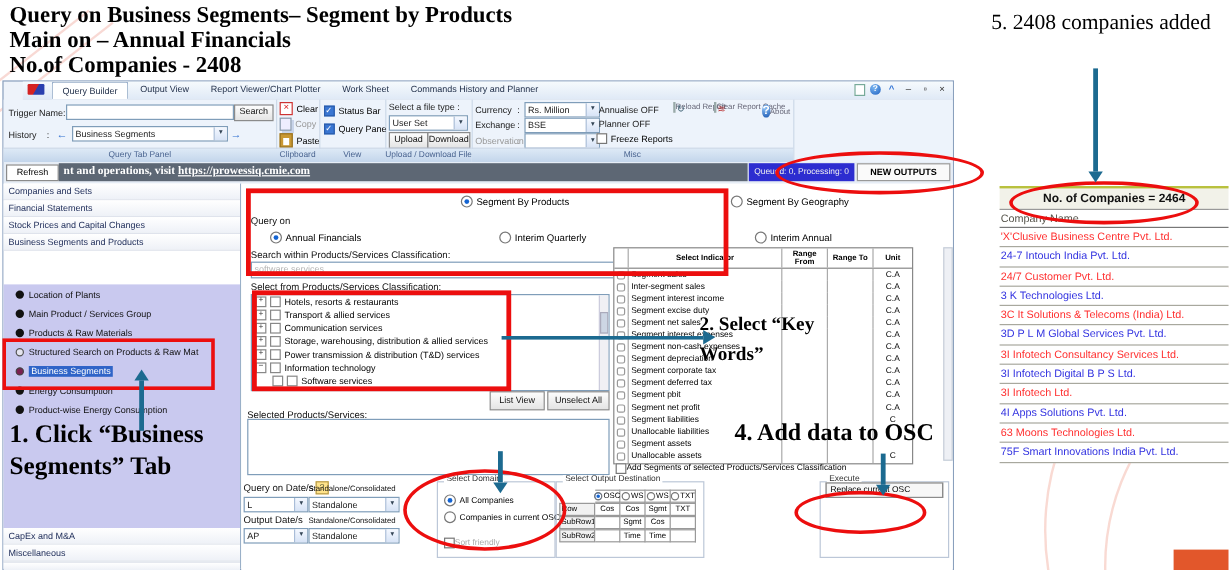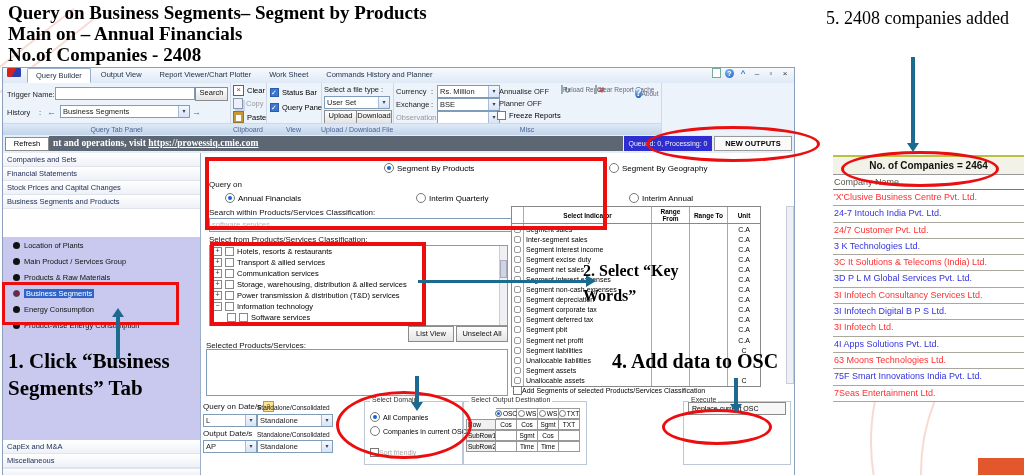--- a/index.html
+++ b/index.html
@@ -14,21 +14,21 @@
   .note{font-family:"Liberation Serif",serif;color:#000;z-index:8}
   #note5{position:absolute;left:826px;top:8px;font-size:18px;white-space:nowrap}
   #note1{position:absolute;left:8px;top:348px;width:186px;font-size:21px;font-weight:bold;line-height:27px}
   #note2{position:absolute;left:583px;top:258px;width:122px;font-size:16px;font-weight:bold;line-height:25px}
   #note3{position:absolute;left:266px;top:327px;width:198px;font-size:20px;font-weight:bold;line-height:24px}
   #note4{position:absolute;left:612px;top:350px;width:190px;font-size:20px;font-weight:bold;white-space:nowrap}
 
   
   .appwin{position:absolute;left:2px;top:67px;width:791px;height:406px;background:#eef3fa;
           border:1px solid #8aa0bd;z-index:1}
-  .tabbar{position:absolute;left:0;top:0;right:0;height:15px;display:flex;align-items:flex-start;
+  .tabbar{position:absolute;left:16px;top:0;right:0;height:15px;display:flex;align-items:center;
           background:linear-gradient(#f6fafd,#dfe9f6);border-bottom:1px solid #c2d0e2}
   .logo{width:14px;height:9px;margin:0 6px 2px 4px;background:linear-gradient(120deg,#d42222 48%,#2a3fae 52%);border-radius:1px}
   .tabs{display:flex;gap:2px}
   .tab{font-size:7.5px;line-height:11px;padding:1px 8px;color:#24324c;white-space:nowrap;cursor:default}
   .tab.active{background:#fff;border:1px solid #98aec9;border-bottom:1px solid #fff;border-radius:2px 2px 0 0}
   .winicons{margin-left:auto;display:flex;gap:4px;align-items:center;padding-right:4px;padding-bottom:2px}
   .wic{width:10px;height:9px;font-size:8px;line-height:9px;text-align:center;color:#333}
   .wic.page{background:#fff;border:1px solid #7a9;width:7px;height:8px}
   .wic.ball{background:radial-gradient(circle at 35% 30%,#7db8f2,#1d5fc0);border-radius:50%;width:9px;height:9px;color:#fff;font-weight:bold;font-size:7px}
   .wic.ball::before{content:"?"}
@@ -306,20 +306,24 @@
             <div class="seg-item dot">
               <span class="b"></span>
               <span class="lbl">Main Product / Services Group</span>
             </div>
 
             <div class="seg-item dot">
               <span class="b"></span>
               <span class="lbl">Products &amp; Raw Materials</span>
             </div>
 
+            <div class="seg-item radio1">
+              <span class="b"></span>
+              <span class="lbl">Structured Search on Products &amp; Raw Mat</span>
+            </div>
 
             <div class="seg-item sel">
               <span class="b"></span>
               <span class="lbl">Business Segments</span>
             </div>
 
             <div class="seg-item dot">
               <span class="b"></span>
               <span class="lbl">Energy Consumption</span>
             </div>
@@ -700,21 +704,20 @@
         <div class="crow red"><span>24/7 Customer Pvt. Ltd.</span></div>
         <div class="crow blue"><span>3 K Technologies Ltd.</span></div>
         <div class="crow red"><span>3C It Solutions &amp; Telecoms (India) Ltd.</span></div>
         <div class="crow blue"><span>3D P L M Global Services Pvt. Ltd.</span></div>
         <div class="crow red"><span>3I Infotech Consultancy Services Ltd.</span></div>
         <div class="crow blue"><span>3I Infotech Digital B P S Ltd.</span></div>
         <div class="crow red"><span>3I Infotech Ltd.</span></div>
         <div class="crow blue"><span>4I Apps Solutions Pvt. Ltd.</span></div>
         <div class="crow red"><span>63 Moons Technologies Ltd.</span></div>
         <div class="crow blue"><span>75F Smart Innovations India Pvt. Ltd.</span></div>
-        <div class="crow red"><span>7Seas Entertainment Ltd.</span></div>
       </div>
   </div>
   <div class="orangeblk"></div>
 
   <div class="redbox" style="left:2px;top:282px;width:171px;height:37px"></div>
   <div class="redbox thick" style="left:205px;top:157px;width:394px;height:65px"></div>
   <div class="redbox thick" style="left:210px;top:242px;width:208px;height:76px"></div>
   <div class="redell" style="left:646px;top:126px;width:168px;height:30px"></div>
   <div class="redell" style="left:841px;top:151px;width:152px;height:30px"></div>
   <div class="redell" style="left:336px;top:391px;width:130px;height:62px"></div>

